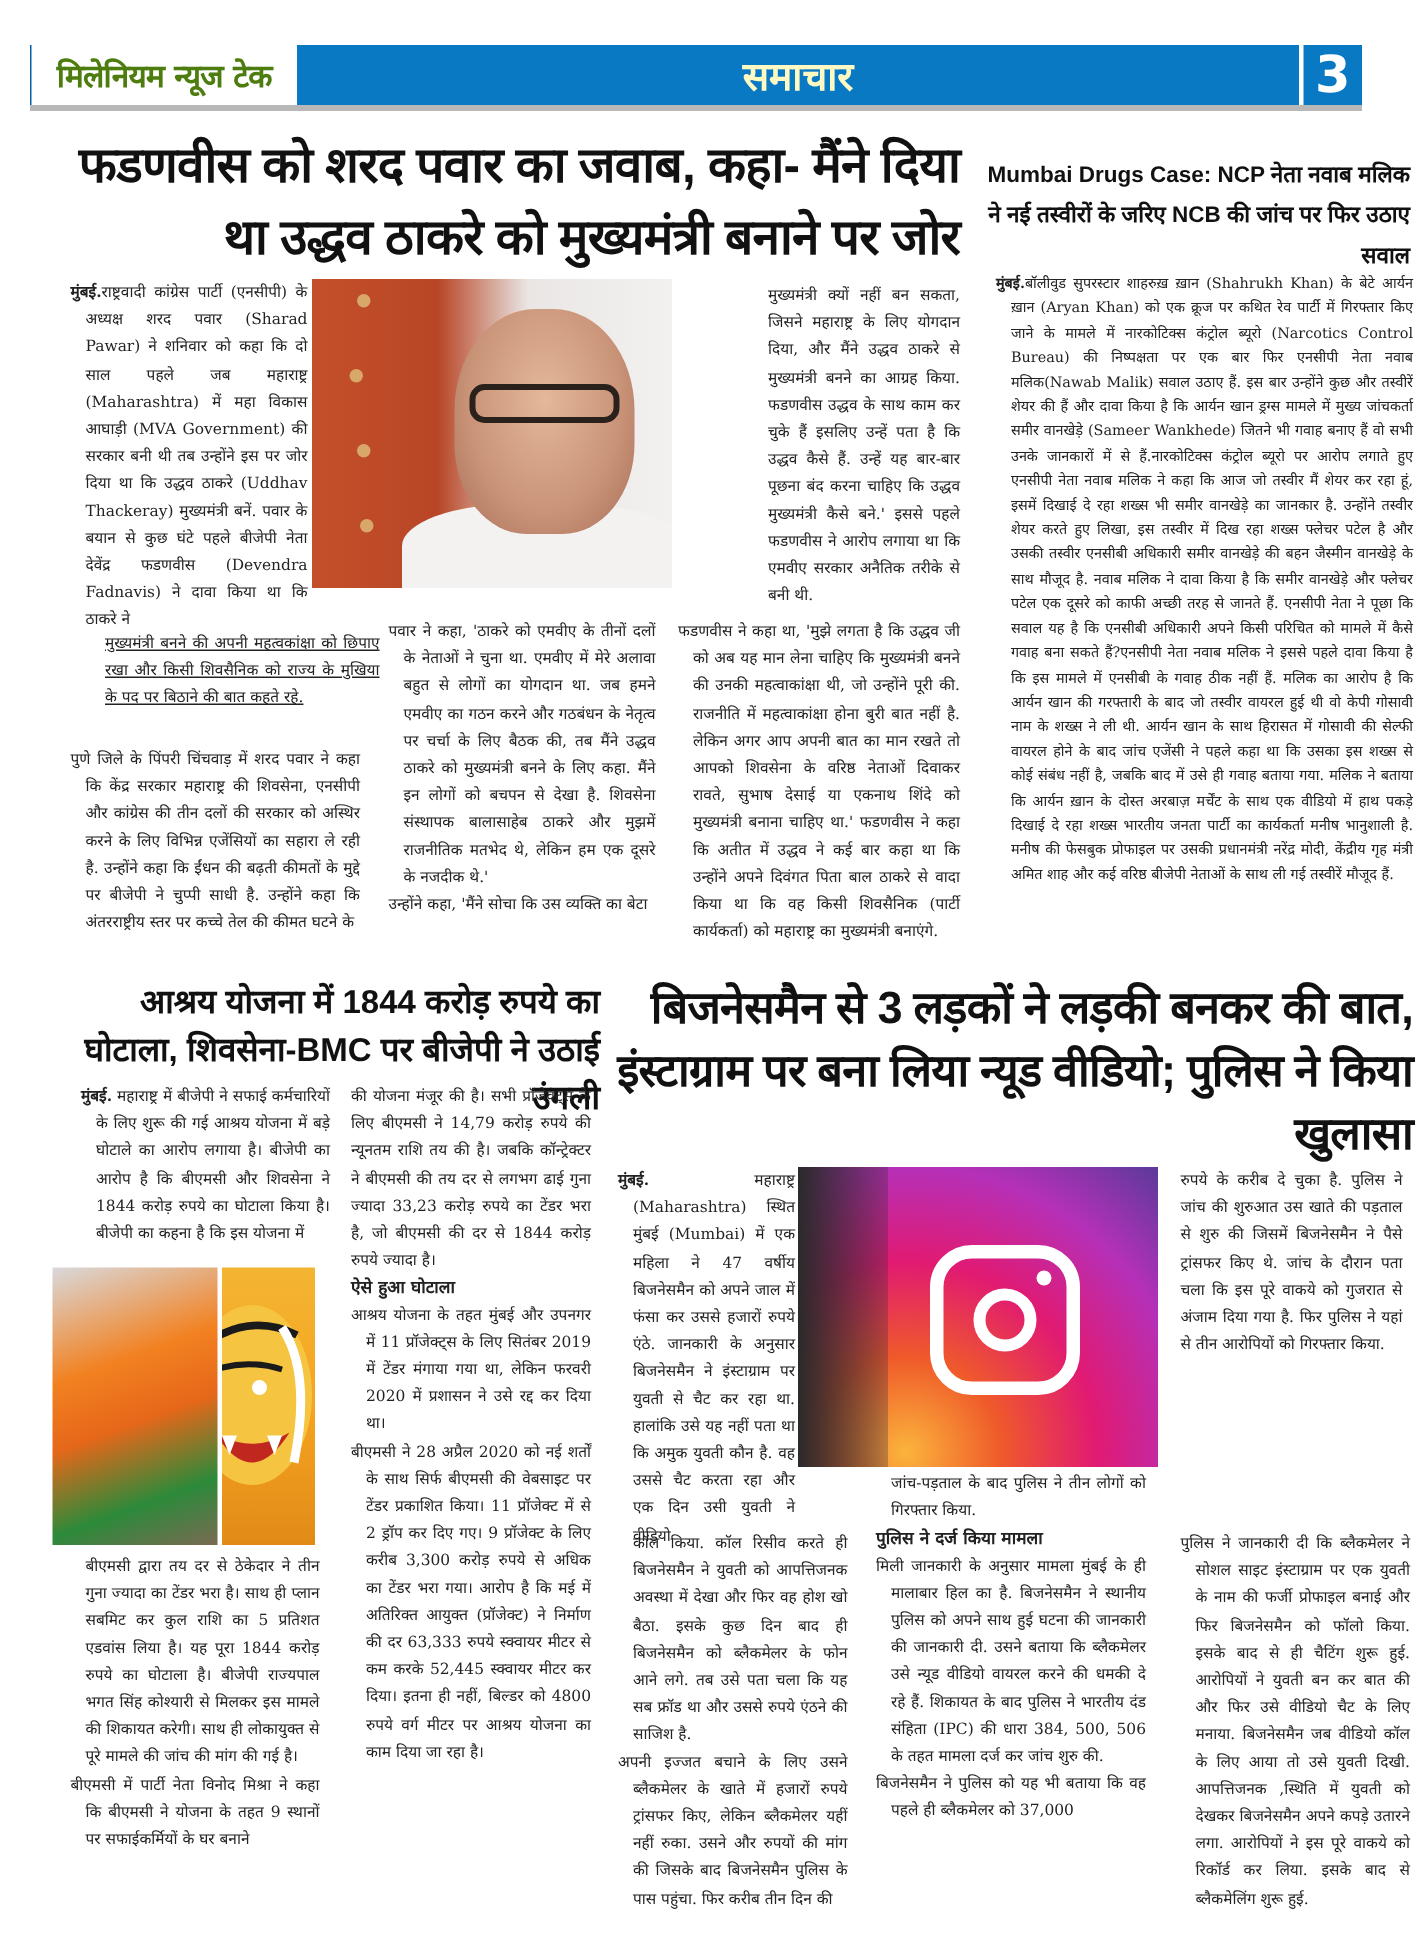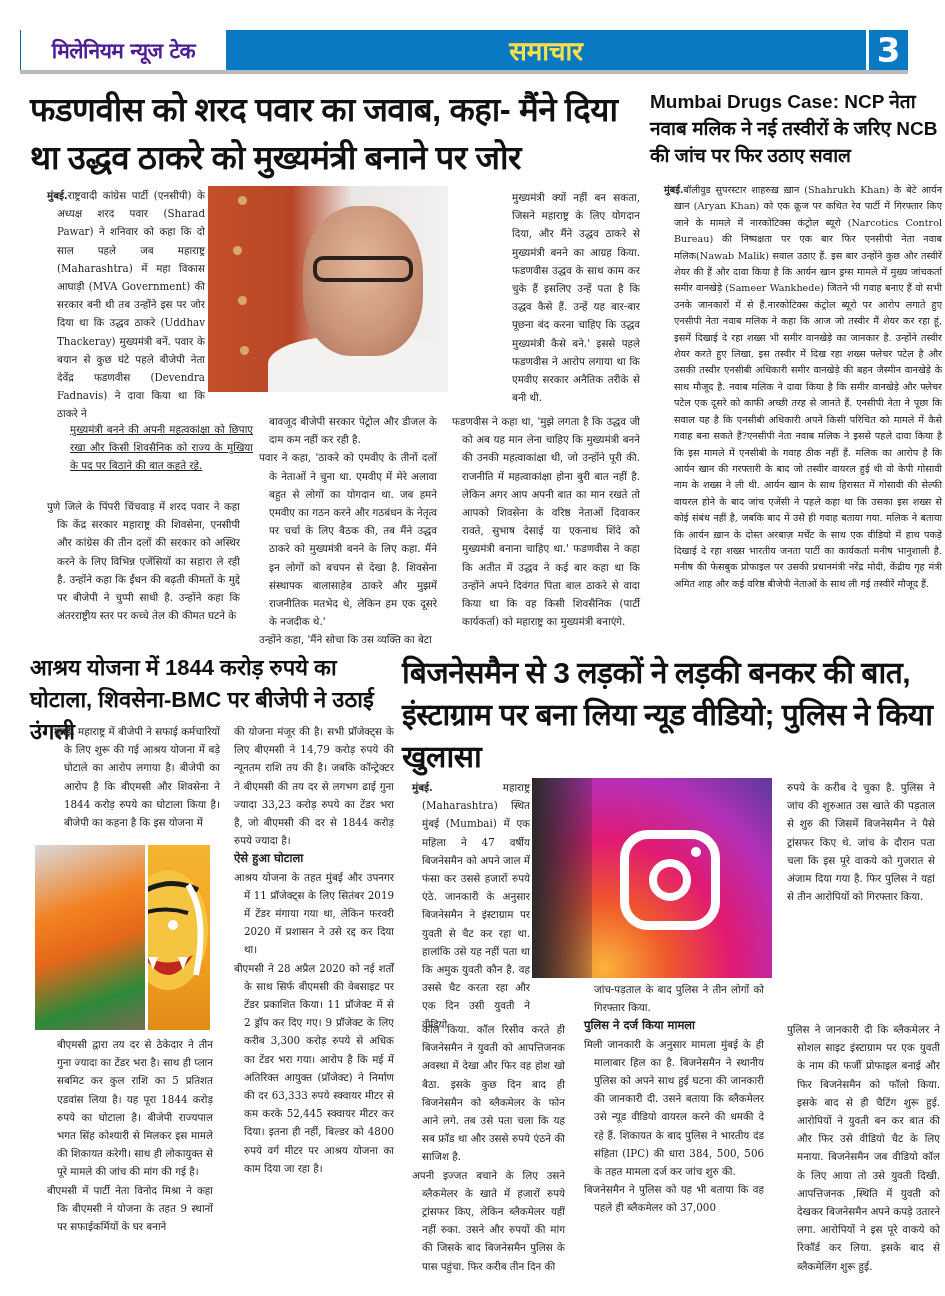--- a/index.html
+++ b/index.html
@@ -1,30 +1,30 @@
 <!DOCTYPE html>
 <html><head>
 <meta charset="utf-8">
 <style>
   * { box-sizing: border-box; margin: 0; padding: 0; }
   html, body { width: 945px; height: 1296px; background: #ffffff; overflow: hidden; }
   body { font-family: "DejaVu Sans", sans-serif; color: #1a1a1a; position: relative; }
 
   
   .masthead { position: absolute; left: 20px; top: 30px; width: 888px; height: 44px; display: flex; border-bottom: 4px solid #b8b8b8; }
-  .mh-brand { width: 206px; height: 40px; border-left: 1px solid #0a5ea8; display: flex; align-items: center; justify-content: center; font-weight: bold; font-size: 21px; color: #4c1d95; letter-spacing: -0.5px; }
-  .mh-section { flex: 1; height: 40px; background: #0a79c4; display: flex; align-items: center; justify-content: center; color: #fde047; font-weight: bold; font-size: 26px; }
+  .mh-brand { width: 178px; height: 40px; border-left: 1px solid #0a5ea8; display: flex; align-items: center; justify-content: center; font-weight: bold; font-size: 21px; color: #4d7c0f; letter-spacing: -0.5px; }
+  .mh-section { flex: 1; height: 40px; background: #0a79c4; display: flex; align-items: center; justify-content: center; color: #fef9c3; font-weight: bold; font-size: 26px; }
   .mh-date { width: 205px; height: 40px; background: #0a79c4; display: flex; align-items: center; }
   .mh-date span { background: #fff; height: 34px; margin: 3px 0 3px 2px; padding: 0 8px; display: flex; align-items: center; font-size: 19px; color: #111; white-space: nowrap; }
   .mh-page { width: 42px; height: 40px; background: #0a79c4; color: #fff; font-weight: bold; font-size: 34px; display: flex; align-items: center; justify-content: center; border-left: 3px solid #fff; }
 
   
-  .hl { position: absolute; font-weight: bold; text-align: left; color: #111; font-family: "Liberation Sans", sans-serif; }
+  .hl { position: absolute; font-weight: bold; text-align: right; color: #111; font-family: "Liberation Sans", sans-serif; }
   .hl-main { left: 30px; top: 86px; width: 610px; font-size: 33px; line-height: 48px; letter-spacing: -0.5px; }
-  .hl-drugs { left: 650px; top: 88px; width: 290px; font-size: 19px; line-height: 27px; }
+  .hl-drugs { left: 650px; top: 103px; width: 290px; font-size: 15px; line-height: 27px; }
   .hl-scam { left: 30px; top: 652px; width: 370px; font-size: 22px; line-height: 32px; }
   .hl-insta { left: 402px; top: 652px; width: 540px; font-size: 30px; line-height: 42px; letter-spacing: -0.5px; }
 
   
   .txt { position: absolute; font-family: "DejaVu Serif", serif; font-size: 10.3px; line-height: 18.2px; text-align: justify; color: #222; }
   .txt p { text-indent: -10px; padding-left: 10px; margin-bottom: 0; margin-left: 12px; }
   .txt .sub { font-weight: bold; font-size: 11.5px; text-indent: 0; padding-left: 0; }
   .dateline { font-weight: bold; }
 
   .c1a { left: 35px; top: 186px; width: 170px; }
@@ -86,21 +86,20 @@
 <div class="txt c1a">
   <p><span class="dateline">मुंबई.</span><span>राष्ट्रवादी कांग्रेस पार्टी (एनसीपी) के अध्यक्ष शरद पवार (Sharad Pawar) ने शनिवार को कहा कि दो साल पहले जब महाराष्ट्र (Maharashtra) में महा विकास आघाड़ी (MVA Government) की सरकार बनी थी तब उन्होंने इस पर जोर दिया था कि उद्धव ठाकरे (Uddhav Thackeray) मुख्यमंत्री बनें. पवार के बयान से कुछ घंटे पहले बीजेपी नेता देवेंद्र फडणवीस (Devendra Fadnavis) ने दावा किया था कि ठाकरे ने</span></p>
 </div>
 <div class="txt c1b">
   <p style="text-indent:0;padding-left:10px">मुख्यमंत्री बनने की अपनी महत्वकांक्षा को छिपाए रखा और किसी शिवसैनिक को राज्य के मुखिया के पद पर बिठाने की बात कहते रहे.</p>
 </div>
 <div class="txt c1c">
   <p>पुणे जिले के पिंपरी चिंचवाड़ में शरद पवार ने कहा कि केंद्र सरकार महाराष्ट्र की शिवसेना, एनसीपी और कांग्रेस की तीन दलों की सरकार को अस्थिर करने के लिए विभिन्न एजेंसियों का सहारा ले रही है. उन्होंने कहा कि ईंधन की बढ़ती कीमतों के मुद्दे पर बीजेपी ने चुप्पी साधी है. उन्होंने कहा कि अंतरराष्ट्रीय स्तर पर कच्चे तेल की कीमत घटने के</p>
 </div>
 <div class="txt c2">
-  <p style="text-indent:0;padding-left:10px">बावजूद बीजेपी सरकार पेट्रोल और डीजल के दाम कम नहीं कर रही है.</p>
   <p>पवार ने कहा, 'ठाकरे को एमवीए के तीनों दलों के नेताओं ने चुना था. एमवीए में मेरे अलावा बहुत से लोगों का योगदान था. जब हमने एमवीए का गठन करने और गठबंधन के नेतृत्व पर चर्चा के लिए बैठक की, तब मैंने उद्धव ठाकरे को मुख्यमंत्री बनने के लिए कहा. मैंने इन लोगों को बचपन से देखा है. शिवसेना संस्थापक बालासाहेब ठाकरे और मुझमें राजनीतिक मतभेद थे, लेकिन हम एक दूसरे के नजदीक थे.'</p>
   <p>उन्होंने कहा, 'मैंने सोचा कि उस व्यक्ति का बेटा</p>
 </div>
 <div class="txt c3a">
   <p style="text-indent:0;padding-left:0">मुख्यमंत्री क्यों नहीं बन सकता, जिसने महाराष्ट्र के लिए योगदान दिया, और मैंने उद्धव ठाकरे से मुख्यमंत्री बनने का आग्रह किया. फडणवीस उद्धव के साथ काम कर चुके हैं इसलिए उन्हें पता है कि उद्धव कैसे हैं. उन्हें यह बार-बार पूछना बंद करना चाहिए कि उद्धव मुख्यमंत्री कैसे बने.' इससे पहले फडणवीस ने आरोप लगाया था कि एमवीए सरकार अनैतिक तरीके से बनी थी.</p>
 </div>
 <div class="txt c3b">
   <p>फडणवीस ने कहा था, 'मुझे लगता है कि उद्धव जी को अब यह मान लेना चाहिए कि मुख्यमंत्री बनने की उनकी महत्वाकांक्षा थी, जो उन्होंने पूरी की. राजनीति में महत्वाकांक्षा होना बुरी बात नहीं है. लेकिन अगर आप अपनी बात का मान रखते तो आपको शिवसेना के वरिष्ठ नेताओं दिवाकर रावते, सुभाष देसाई या एकनाथ शिंदे को मुख्यमंत्री बनाना चाहिए था.' फडणवीस ने कहा कि अतीत में उद्धव ने कई बार कहा था कि उन्होंने अपने दिवंगत पिता बाल ठाकरे से वादा किया था कि वह किसी शिवसैनिक (पार्टी कार्यकर्ता) को महाराष्ट्र का मुख्यमंत्री बनाएंगे.</p>
 </div>
 

